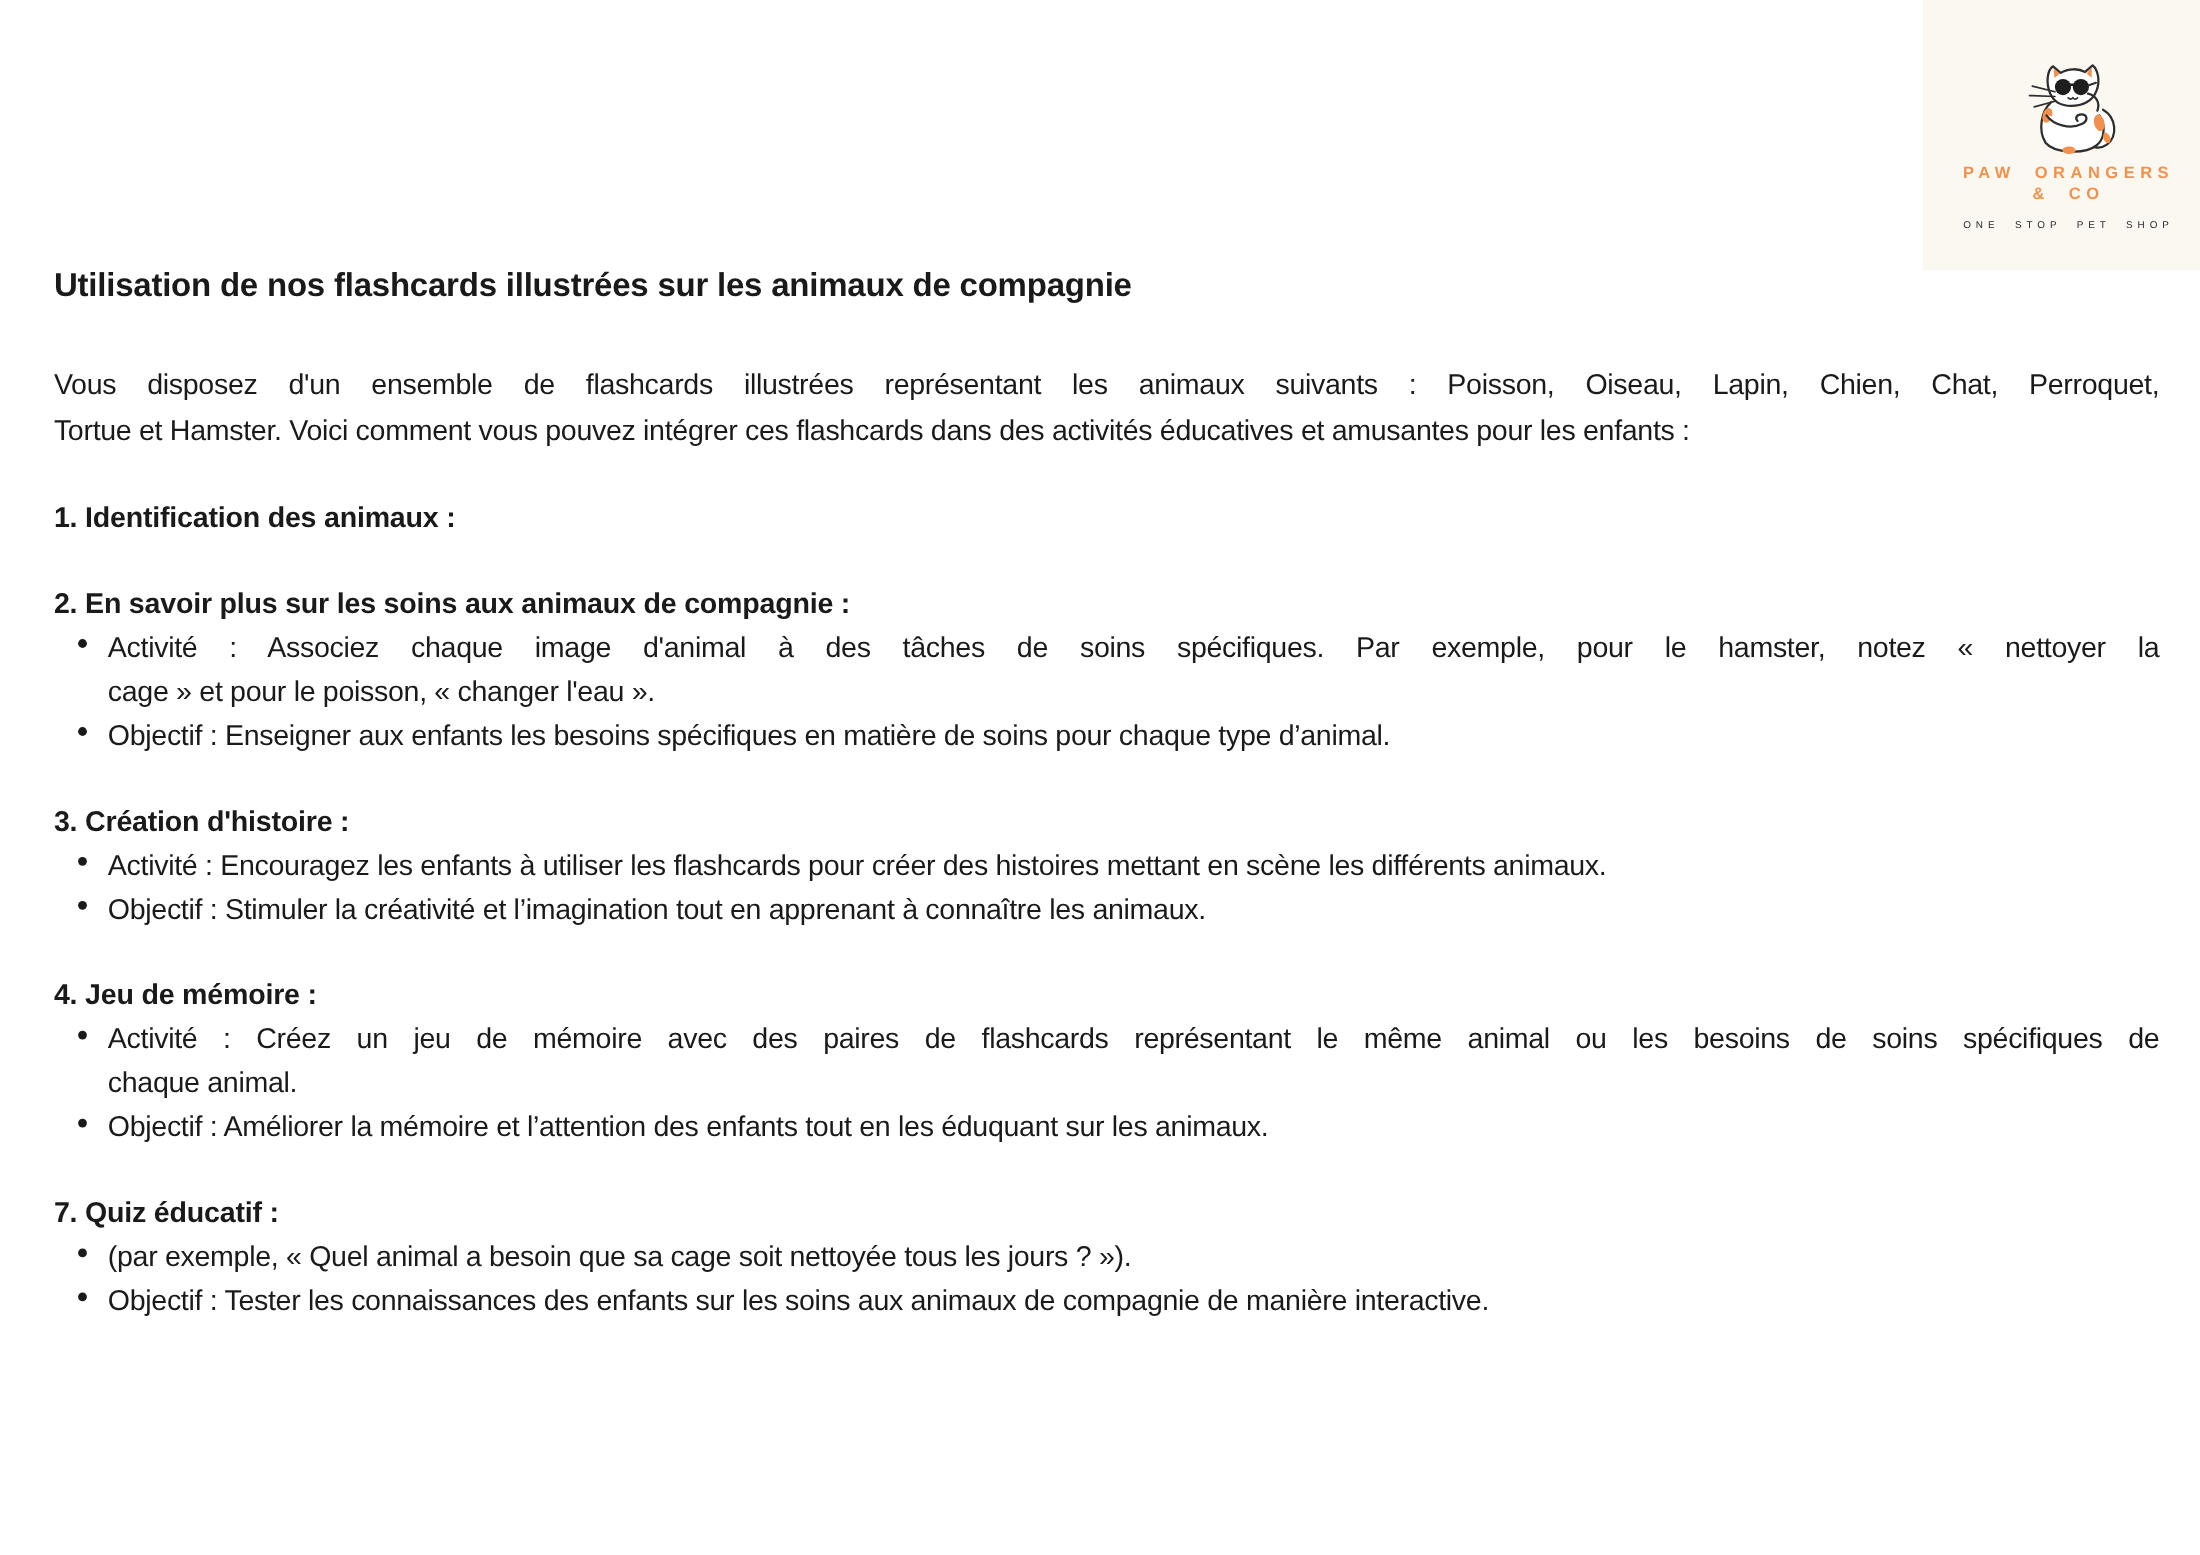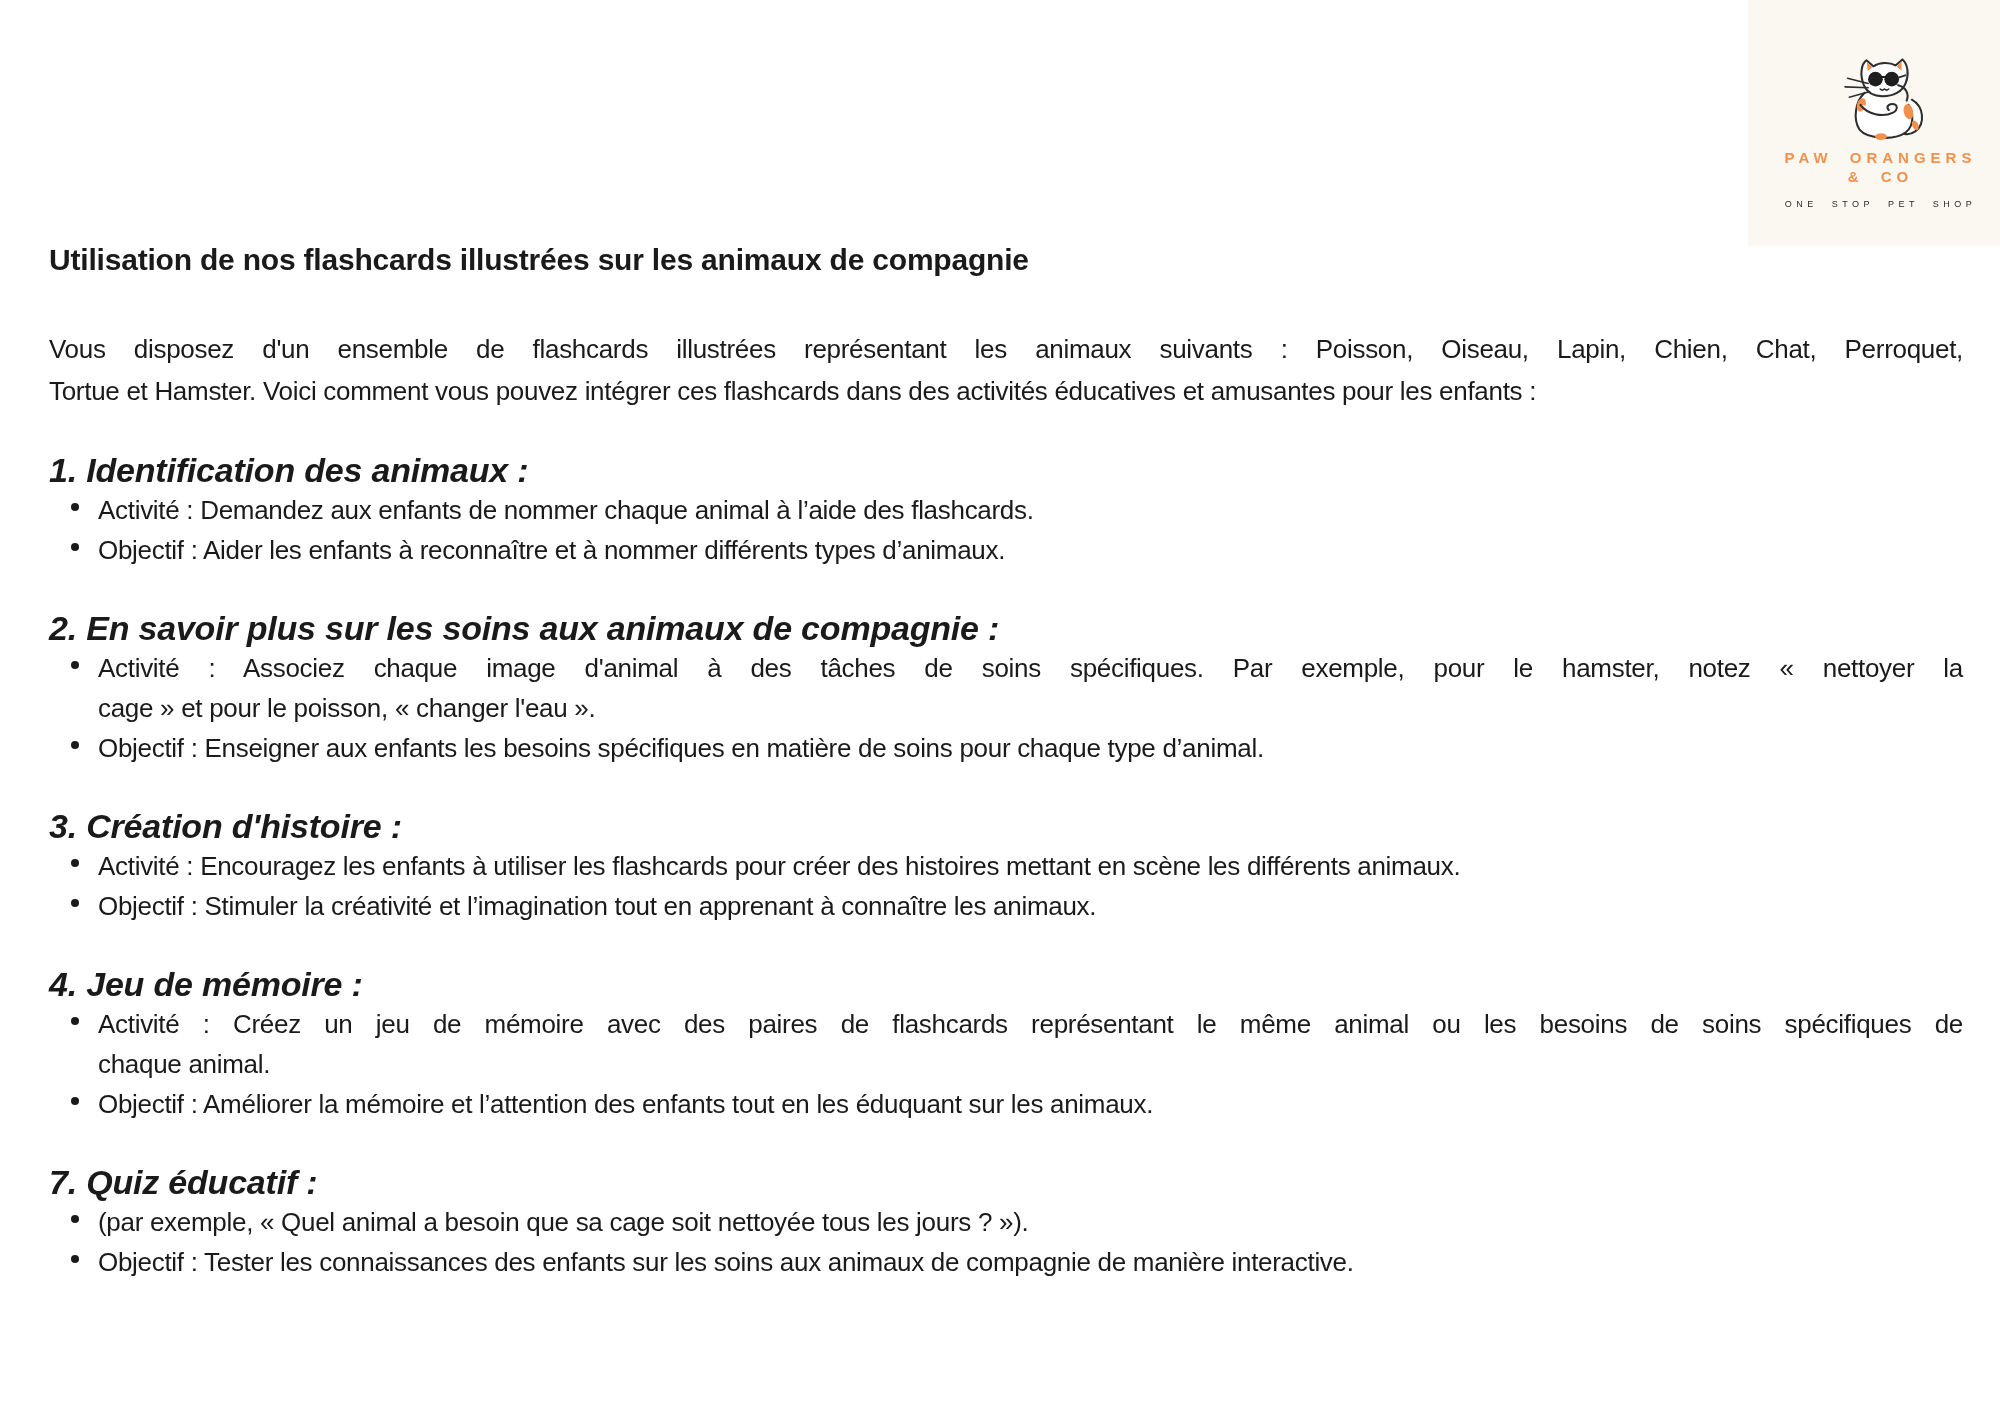--- a/index.html
+++ b/index.html
@@ -30,25 +30,24 @@
     letter-spacing: -0.2px;
   }
   .intro {
     margin-top: 48px;
     font-size: 26px;
     line-height: 42px;
     letter-spacing: -0.3px;
   }
   .sec-h {
     margin: 38px 0 0 0;
-    font-size: 34px;
+    font-size: 26px;
     font-weight: bold;
     line-height: 40px;
     letter-spacing: -0.2px;
-    font-style: italic;
   }
   ul.bullets {
     margin: 0;
     padding: 0 0 0 49px;
     list-style: none;
   }
   ul.bullets li {
     position: relative;
     font-size: 26px;
     line-height: 40px;
@@ -147,28 +146,20 @@
 
   <div class="doc-title">Utilisation de nos flashcards illustrées sur les animaux de compagnie</div>
 
   <div class="intro">
     <span class="tline stretch">Vous disposez d'un ensemble de flashcards illustrées représentant les animaux suivants : Poisson, Oiseau, Lapin, Chien, Chat, Perroquet,</span>
     <span class="tline">Tortue et Hamster. Voici comment vous pouvez intégrer ces flashcards dans des activités éducatives et amusantes pour les enfants :</span>
   </div>
 
   <div>
     <h2 class="sec-h">1. Identification des animaux :</h2>
-    <ul class="bullets">
-      <li>
-        <span class="tline">Activité : Demandez aux enfants de nommer chaque animal à l’aide des flashcards.</span>
-      </li>
-      <li>
-        <span class="tline">Objectif : Aider les enfants à reconnaître et à nommer différents types d’animaux.</span>
-      </li>
-    </ul>
   </div>
 
   <div>
     <h2 class="sec-h">2. En savoir plus sur les soins aux animaux de compagnie :</h2>
     <ul class="bullets">
       <li>
         <span class="tline stretch">Activité : Associez chaque image d'animal à des tâches de soins spécifiques. Par exemple, pour le hamster, notez « nettoyer la</span>
         <span class="tline">cage » et pour le poisson, « changer l'eau ».</span>
       </li>
       <li>

